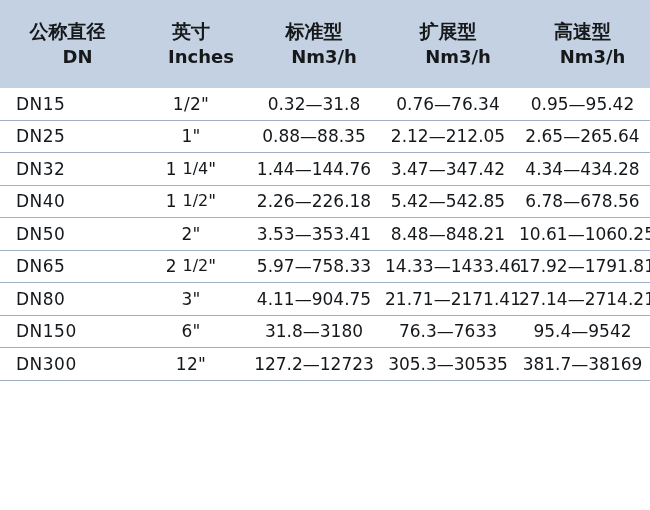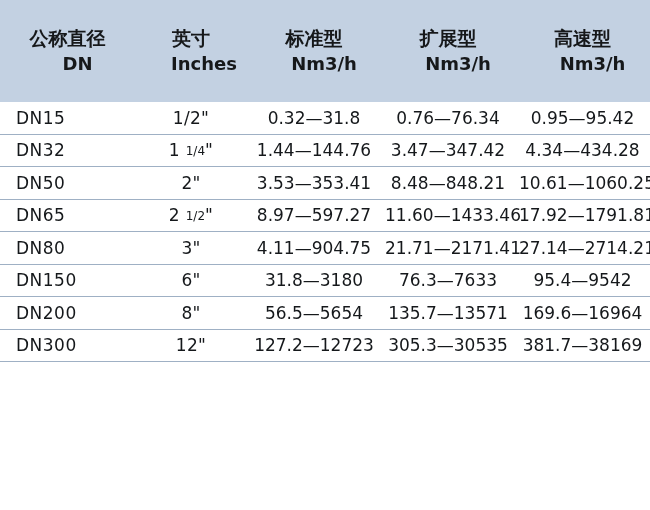--- a/index.html
+++ b/index.html
@@ -21,21 +21,21 @@
   }
   .spec-table col.c0 { width: 135px; }
   .spec-table col.c1 { width: 112px; }
   .spec-table col.c2 { width: 134px; }
   .spec-table col.c3 { width: 134px; }
   .spec-table col.c4 { width: 135px; }
 
   thead th {
     background: #c3d1e2;
     height: 70px;
-    padding: 16px;
+    padding: 9px;
     text-align: center;
     vertical-align: middle;
     font-weight: bold;
     font-size: 19px;
     line-height: 1.35;
     color: #16181a;
     border: none;
   }
   thead th .l1 { display: block; }
   thead th .l2 { display: block; font-size: 18px; margin-left: 20px; }
@@ -52,21 +52,21 @@
     white-space: nowrap;
   }
   tbody tr:last-child td { border-bottom: 1px solid #9fb0c4; }
   tbody td.dn {
     text-align: left;
     padding-left: 16px;
     letter-spacing: 0.5px;
   }
   tbody td.inch { letter-spacing: 0.3px; }
   .frac {
-    font-size: 12px;
+    font-size: 16px;
     vertical-align: 1px;
     letter-spacing: 0;
   }
   .table-wrap {
     width: 650px;
     background: #fff;
   }
 </style>
 </head>
 <body>
@@ -106,62 +106,69 @@
     </thead>
     <tbody id="tbody">
         <tr>
           <td class="dn">DN15</td>
           <td class="inch"><span>1/2</span><span>"</span></td>
           <td>0.32—31.8</td>
           <td>0.76—76.34</td>
           <td>0.95—95.42</td>
         </tr>
         <tr>
+          <td class="dn">DN25</td>
+          <td class="inch"><span>1</span><span>"</span></td>
+          <td>0.88—88.35</td>
+          <td>2.12—212.05</td>
+          <td>2.65—265.64</td>
+        </tr>
+        <tr>
           <td class="dn">DN32</td>
           <td class="inch"><span>1</span> <span class="frac">1/4</span><span>"</span></td>
           <td>1.44—144.76</td>
           <td>3.47—347.42</td>
           <td>4.34—434.28</td>
+        </tr>
+        <tr>
+          <td class="dn">DN40</td>
+          <td class="inch"><span>1</span> <span class="frac">1/2</span><span>"</span></td>
+          <td>2.26—226.18</td>
+          <td>5.42—542.85</td>
+          <td>6.78—678.56</td>
         </tr>
         <tr>
           <td class="dn">DN50</td>
           <td class="inch"><span>2</span><span>"</span></td>
           <td>3.53—353.41</td>
           <td>8.48—848.21</td>
           <td>10.61—1060.25</td>
         </tr>
         <tr>
           <td class="dn">DN65</td>
           <td class="inch"><span>2</span> <span class="frac">1/2</span><span>"</span></td>
-          <td>8.97—597.27</td>
-          <td>11.60—1433.46</td>
+          <td>5.97—758.33</td>
+          <td>14.33—1433.46</td>
           <td>17.92—1791.81</td>
         </tr>
         <tr>
           <td class="dn">DN80</td>
           <td class="inch"><span>3</span><span>"</span></td>
           <td>4.11—904.75</td>
           <td>21.71—2171.41</td>
           <td>27.14—2714.21</td>
         </tr>
         <tr>
           <td class="dn">DN150</td>
           <td class="inch"><span>6</span><span>"</span></td>
           <td>31.8—3180</td>
           <td>76.3—7633</td>
           <td>95.4—9542</td>
         </tr>
         <tr>
-          <td class="dn">DN200</td>
-          <td class="inch"><span>8</span><span>"</span></td>
-          <td>56.5—5654</td>
-          <td>135.7—13571</td>
-          <td>169.6—16964</td>
-        </tr>
-        <tr>
           <td class="dn">DN300</td>
           <td class="inch"><span>12</span><span>"</span></td>
           <td>127.2—12723</td>
           <td>305.3—30535</td>
           <td>381.7—38169</td>
         </tr>
       </tbody>
   </table>
 </div>
 

